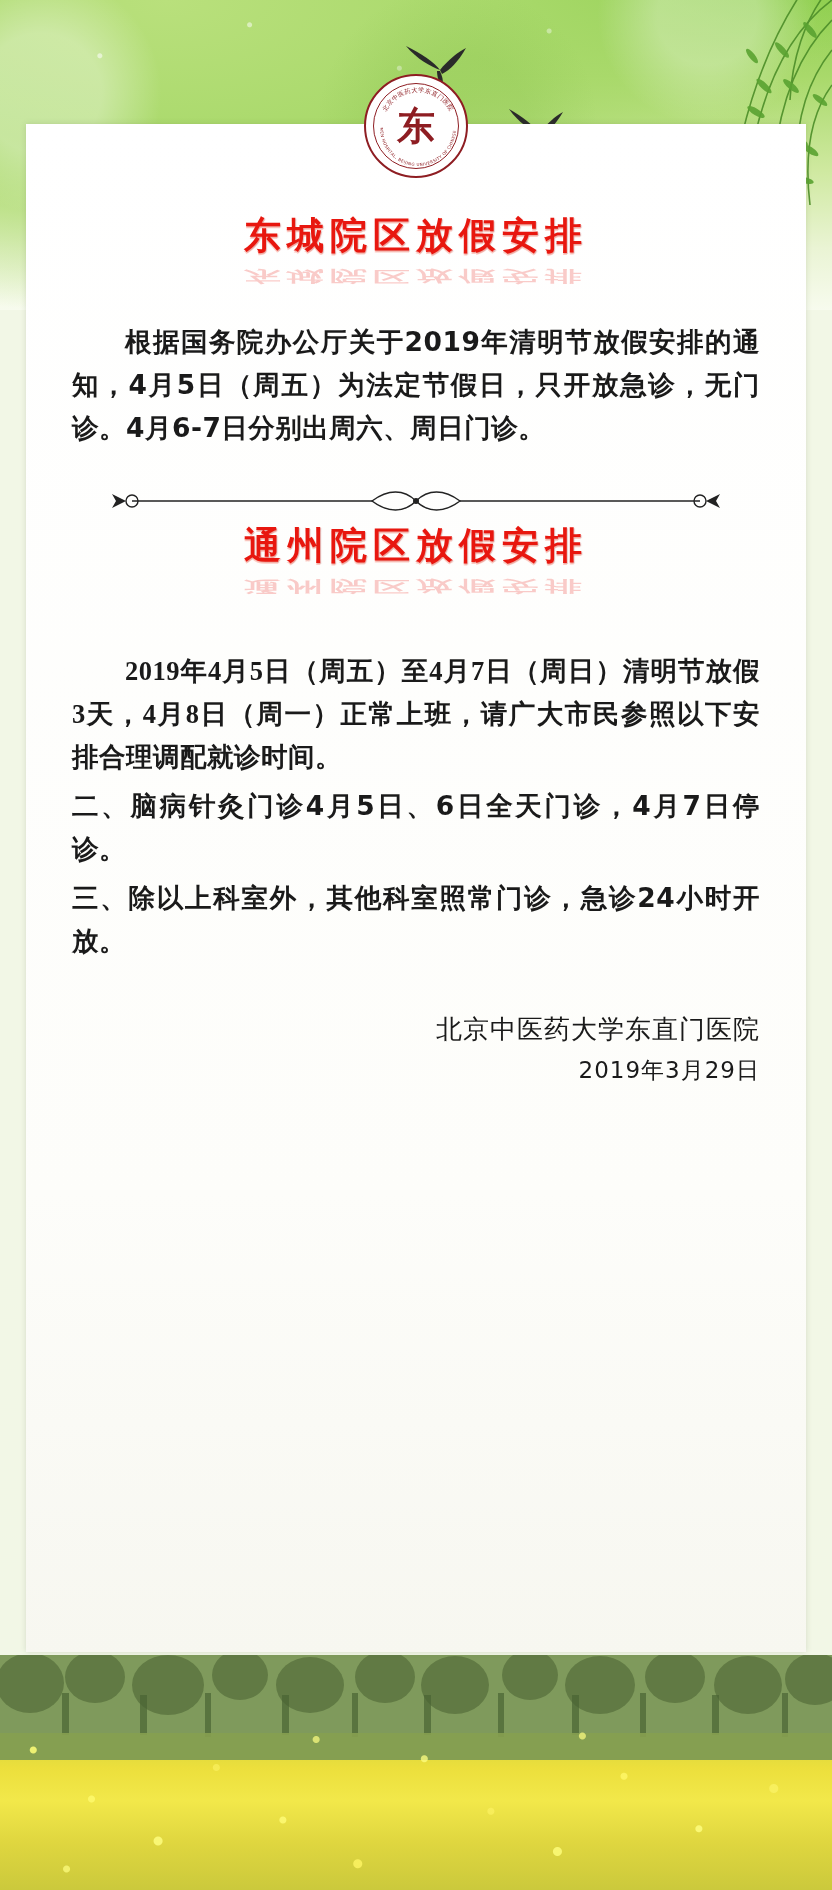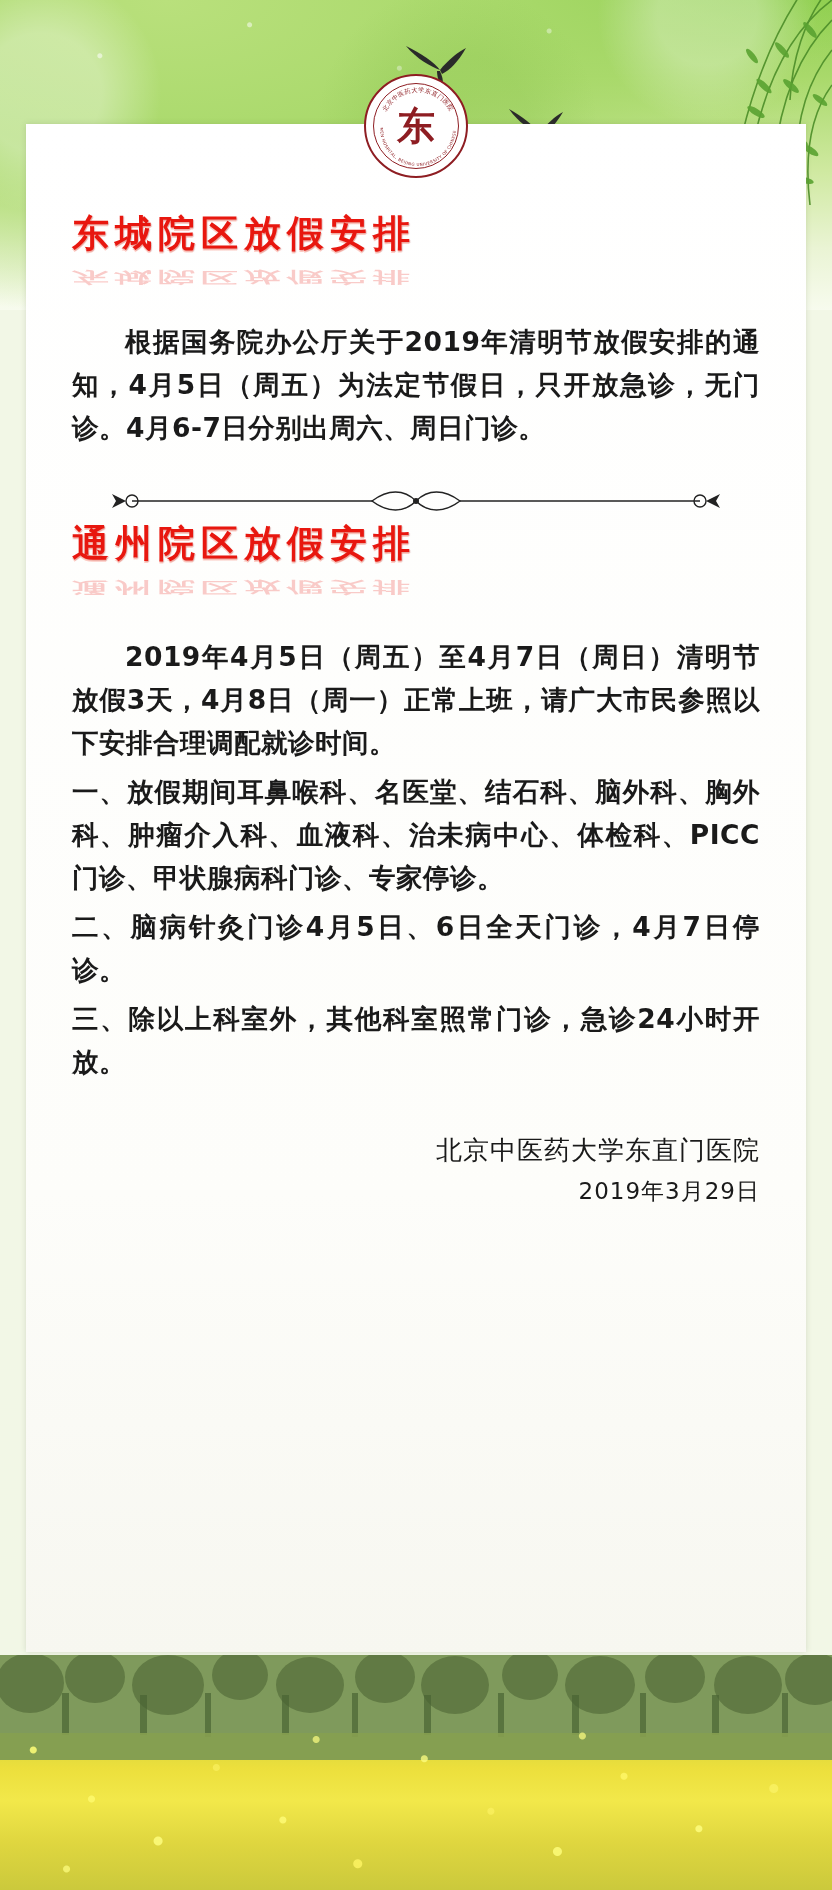--- a/index.html
+++ b/index.html
@@ -152,21 +152,22 @@
   }
   .badge-ring-text text {
     font-size: 6.2px;
     fill: #8e1d22;
     letter-spacing: 0.4px;
     font-family: "DejaVu Sans", sans-serif;
   }
 
   
   .section-title {
-    font-family: Liberation Mono, monospace;
+    text-align: center;
+    font-family: Liberation Sans, sans-serif;
     font-weight: bold;
     font-size: 37px;
     letter-spacing: 6px;
     color: #e8170f;
     text-shadow: 0 2px 0 rgba(255,120,100,0.35), 1px 1px 1px rgba(140,0,0,0.25);
     line-height: 1.2;
   }
   .section-title.first { padding-top: 90px; }
   .section-title .reflect {
     display: block;
@@ -191,21 +192,21 @@
   .para.indent { text-indent: 2em; }
   .block-1 { margin-top: 22px; }
 
   
   .divider {
     margin: 38px 0 10px 0;
     height: 26px;
     position: relative;
   }
 
-  .block-2 { margin-top: 28px; }
+  .block-2 { margin-top: 42px; font-family: Liberation Serif, serif; }
   .list-item { margin-top: 6px; }
 
   .signature {
     margin-top: 44px;
     text-align: right;
     font-family: "DejaVu Sans", "Liberation Sans", sans-serif;
     font-size: 26px;
     color: #1a1a1a;
     line-height: 1.7;
     letter-spacing: 1px;
@@ -341,21 +342,20 @@
       </svg>
     </div>
 
     <div class="section-title">
       <span>通州院区放假安排</span>
       <span class="reflect">通州院区放假安排</span>
     </div>
 
     <div class="para indent block-2">2019年4月5日（周五）至4月7日（周日）清明节放假3天，4月8日（周一）正常上班，请广大市民参照以下安排合理调配就诊时间。</div>
 
-    <div class="para list-item">一、放假期间耳鼻喉科、名医堂、结石科、脑外科、胸外科、肿瘤介入科、血液科、治未病中心、体检科、PICC门诊、甲状腺病科门诊、专家停诊。</div>
     <div class="para list-item">二、脑病针灸门诊4月5日、6日全天门诊，4月7日停诊。</div>
     <div class="para list-item">三、除以上科室外，其他科室照常门诊，急诊24小时开放。</div>
 
     <div class="signature">
       <div>北京中医药大学东直门医院</div>
       <div class="date">2019年3月29日</div>
     </div>
 
   </div>
 </div>

